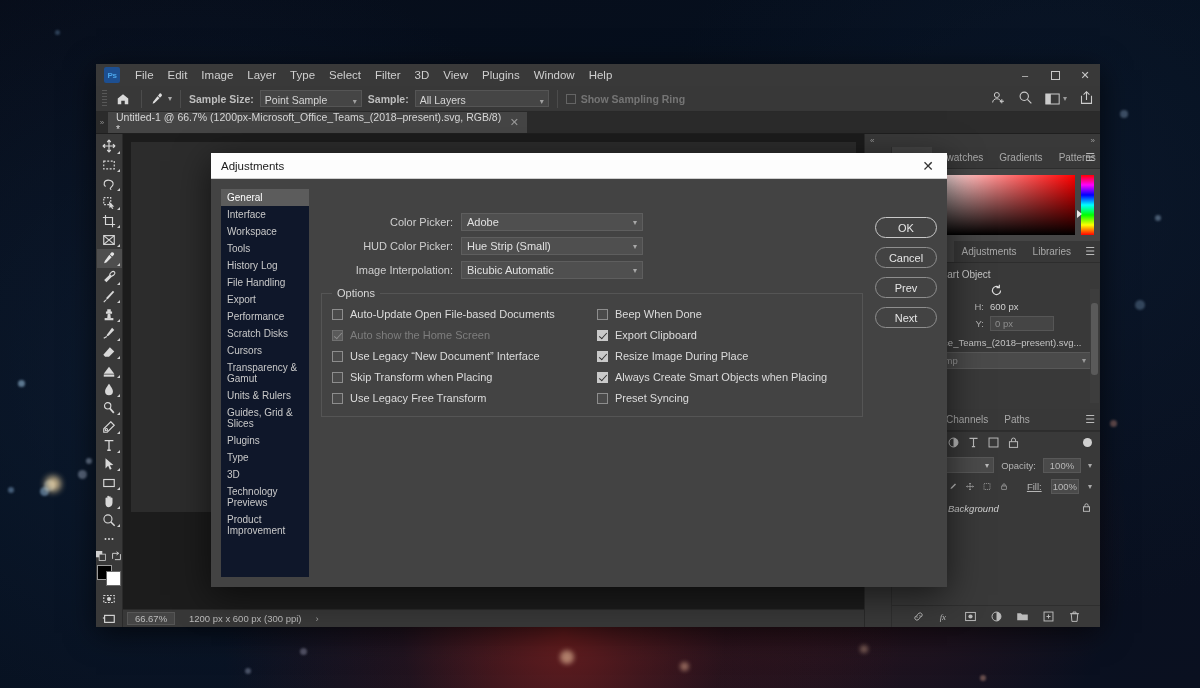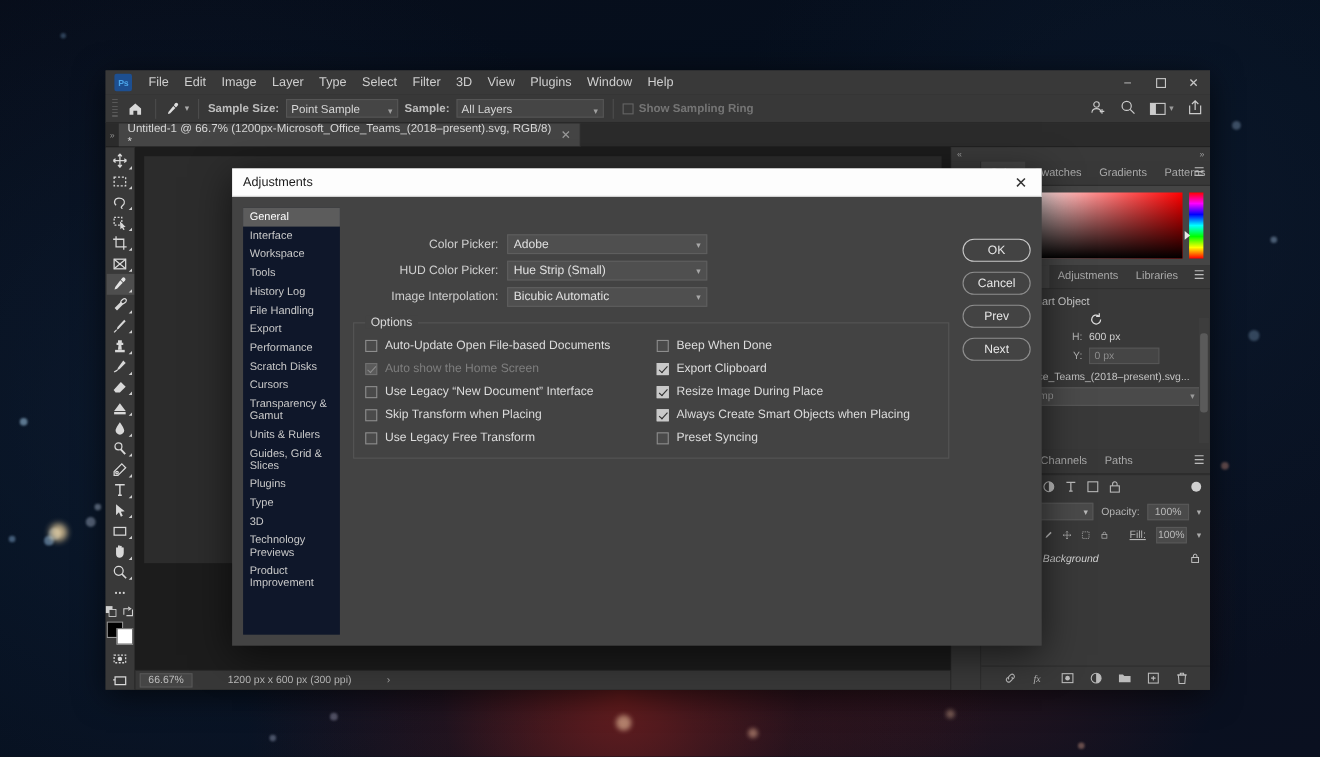--- a/index.html
+++ b/index.html
@@ -88,21 +88,21 @@
   .sw-fg { position: absolute; left: 0; top: 0; width: 15px; height: 15px; background: #000; border: 1px solid #9b9b9b; }
   .sw-bg { position: absolute; right: 0; bottom: 0; width: 15px; height: 15px; background: #fff; border: 1px solid #6b6b6b; }
 
   
   .canvas-wrap { flex: 1; background: #1c1c1c; display: flex; flex-direction: column; position: relative; }
   .canvas-scroll { position: absolute; left: 0; right: 0; top: 0; bottom: 18px; background: #1c1c1c; }
   .art-bg { position:absolute; left: 8px; top: 8px; right: 8px; height: 370px; background: #2c2c2c; }
   .statusbar {
     position: absolute; left: 0; right: 0; bottom: 0; height: 18px;
     background: #383838; border-top: 1px solid #2a2a2a;
-    display: flex; align-items: center; font-size: 9.5px; color: #bdbdbd; gap: 18px;
+    display: flex; align-items: center; font-size: 9.5px; color: #bdbdbd; gap: 0;
   }
   .zoom-field { background: #454545; border: 1px solid #565656; height: 13px; width: 48px; display:flex;align-items:center;justify-content:center; margin-left: 4px; }
   .status-doc { margin-left: 14px; }
   .status-arrow { margin-left: 14px; color: #a2a2a2; }
 
   
   .dock { width: 236px; background: #393939; display: flex; flex-direction: column; border-left: 1px solid #2a2a2a; }
   .dock-top { height: 13px; background: #393939; display: flex; align-items: center; justify-content: space-between; padding: 0 5px; color: #9b9b9b; font-size: 8px; }
   .dock-body { flex: 1; display: flex; min-height: 0; }
   .icon-rail { width: 27px; background: #393939; border-right: 1px solid #2f2f2f; padding-top: 8px; }

